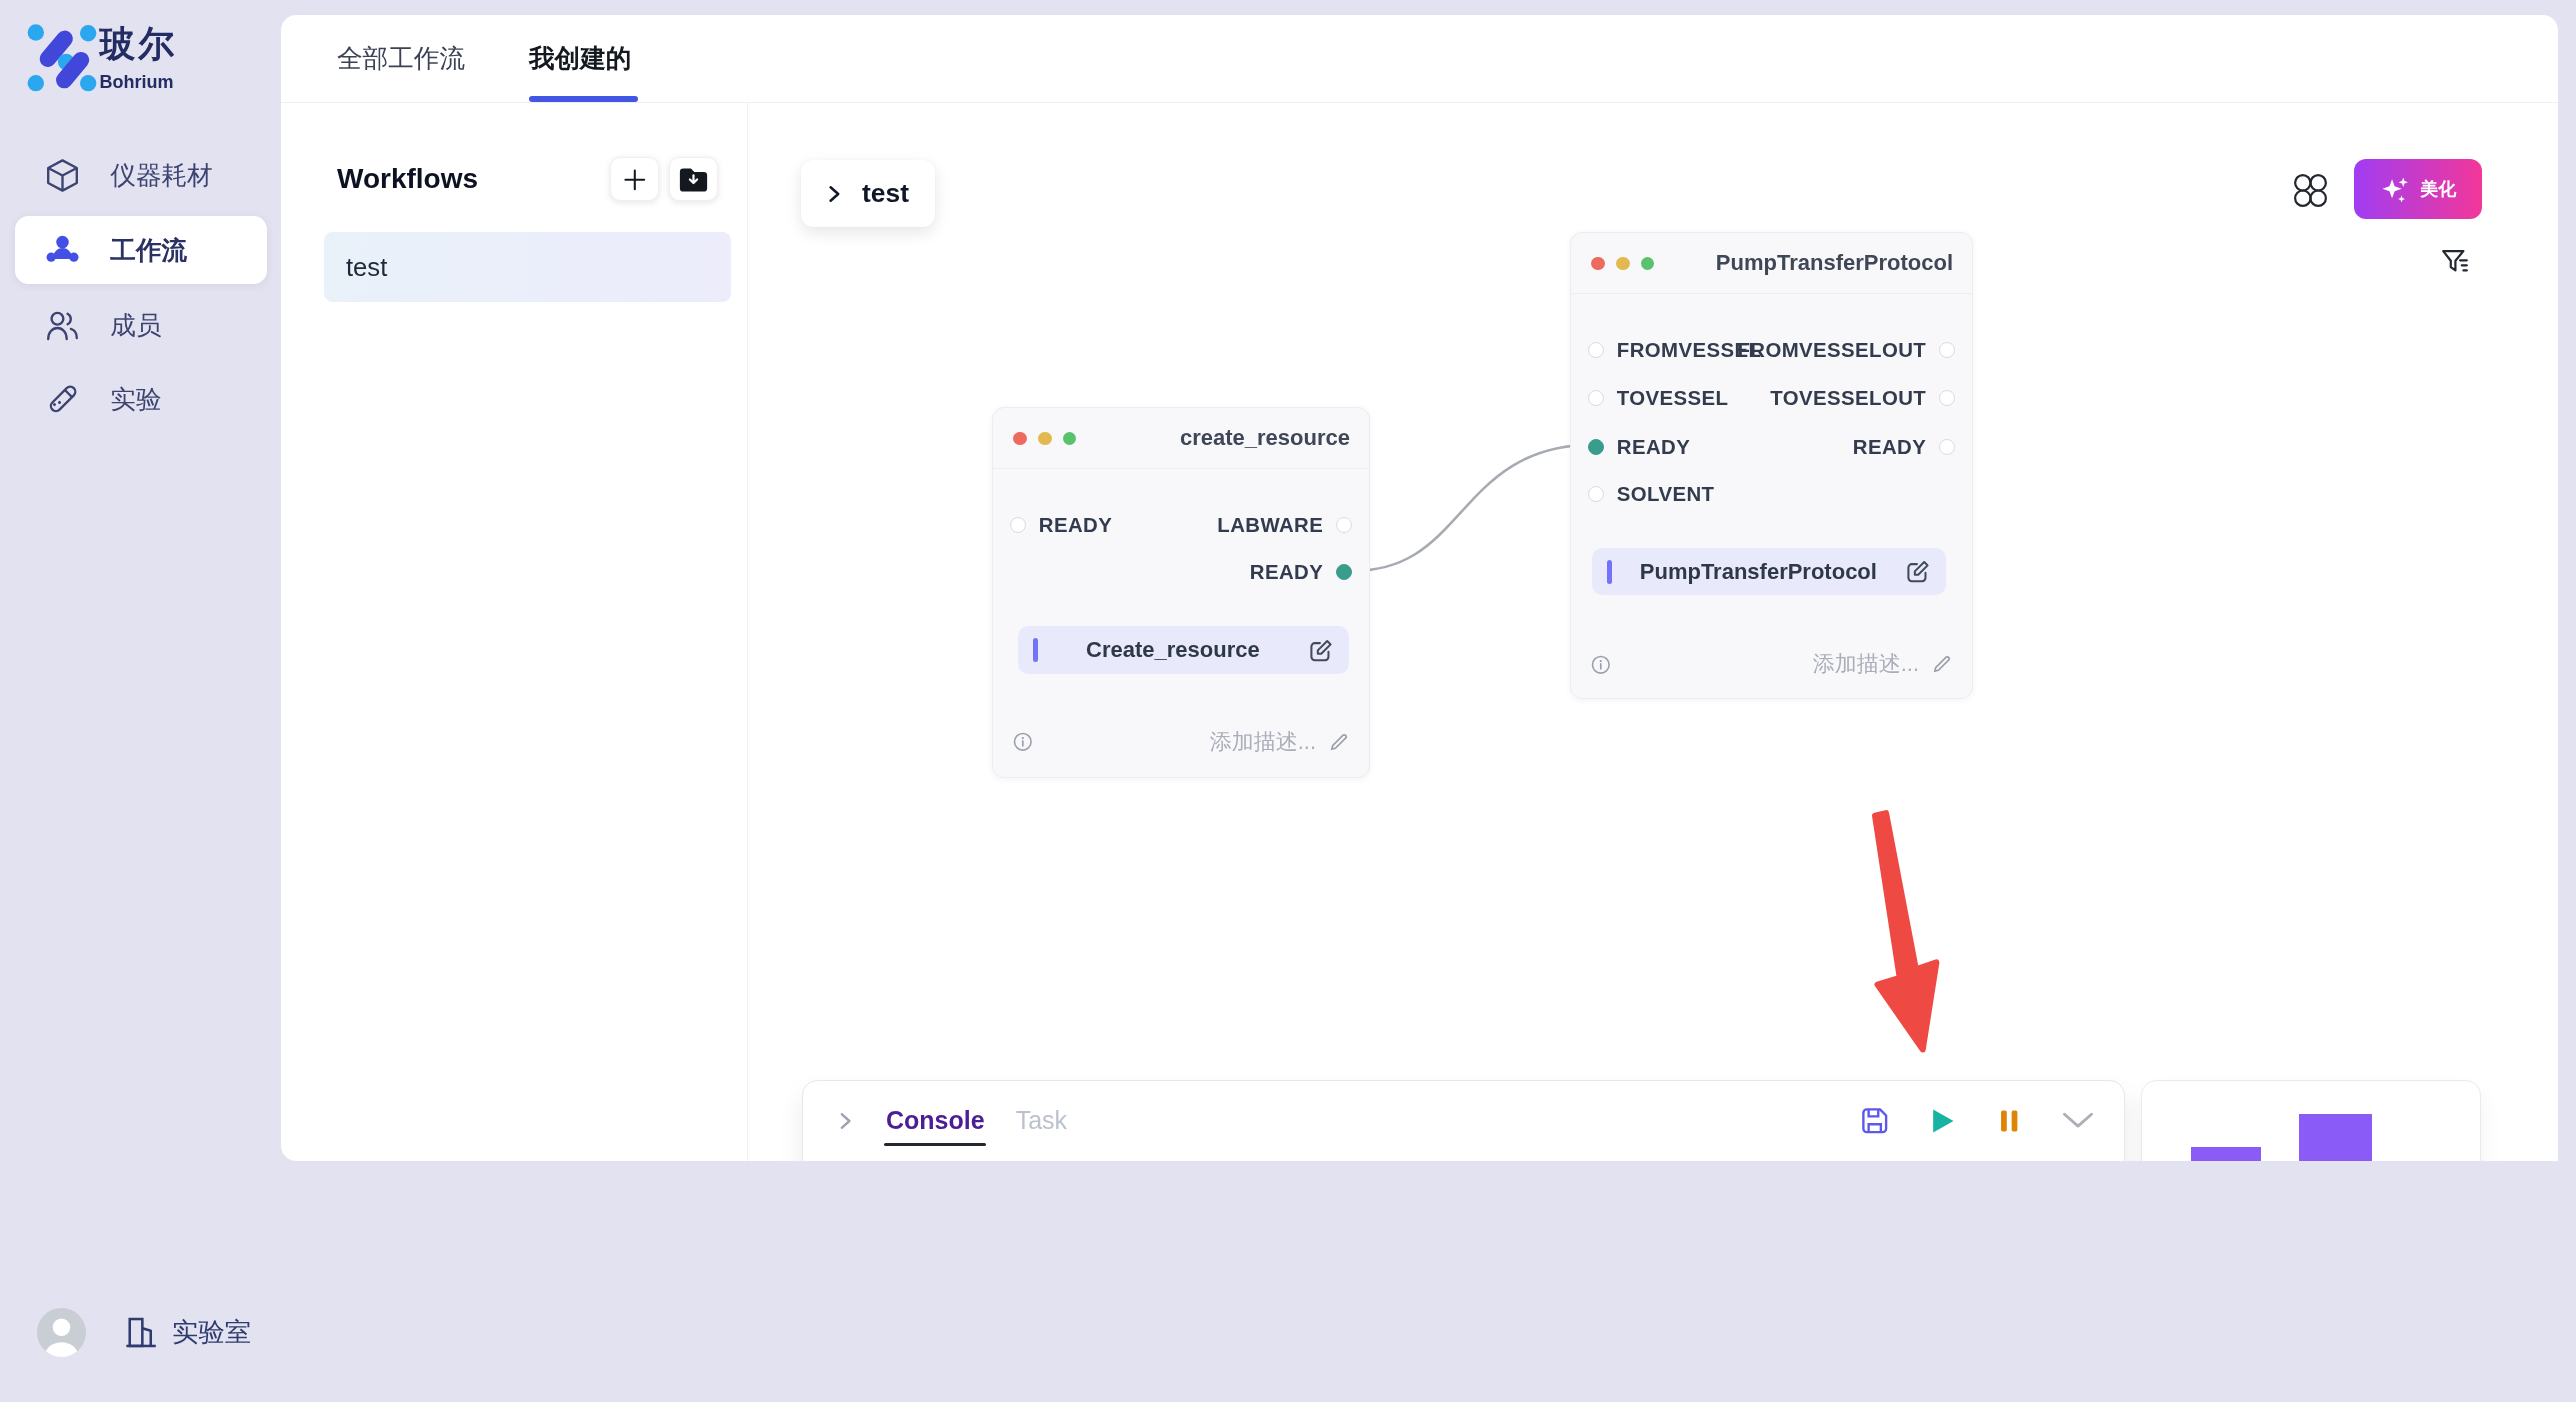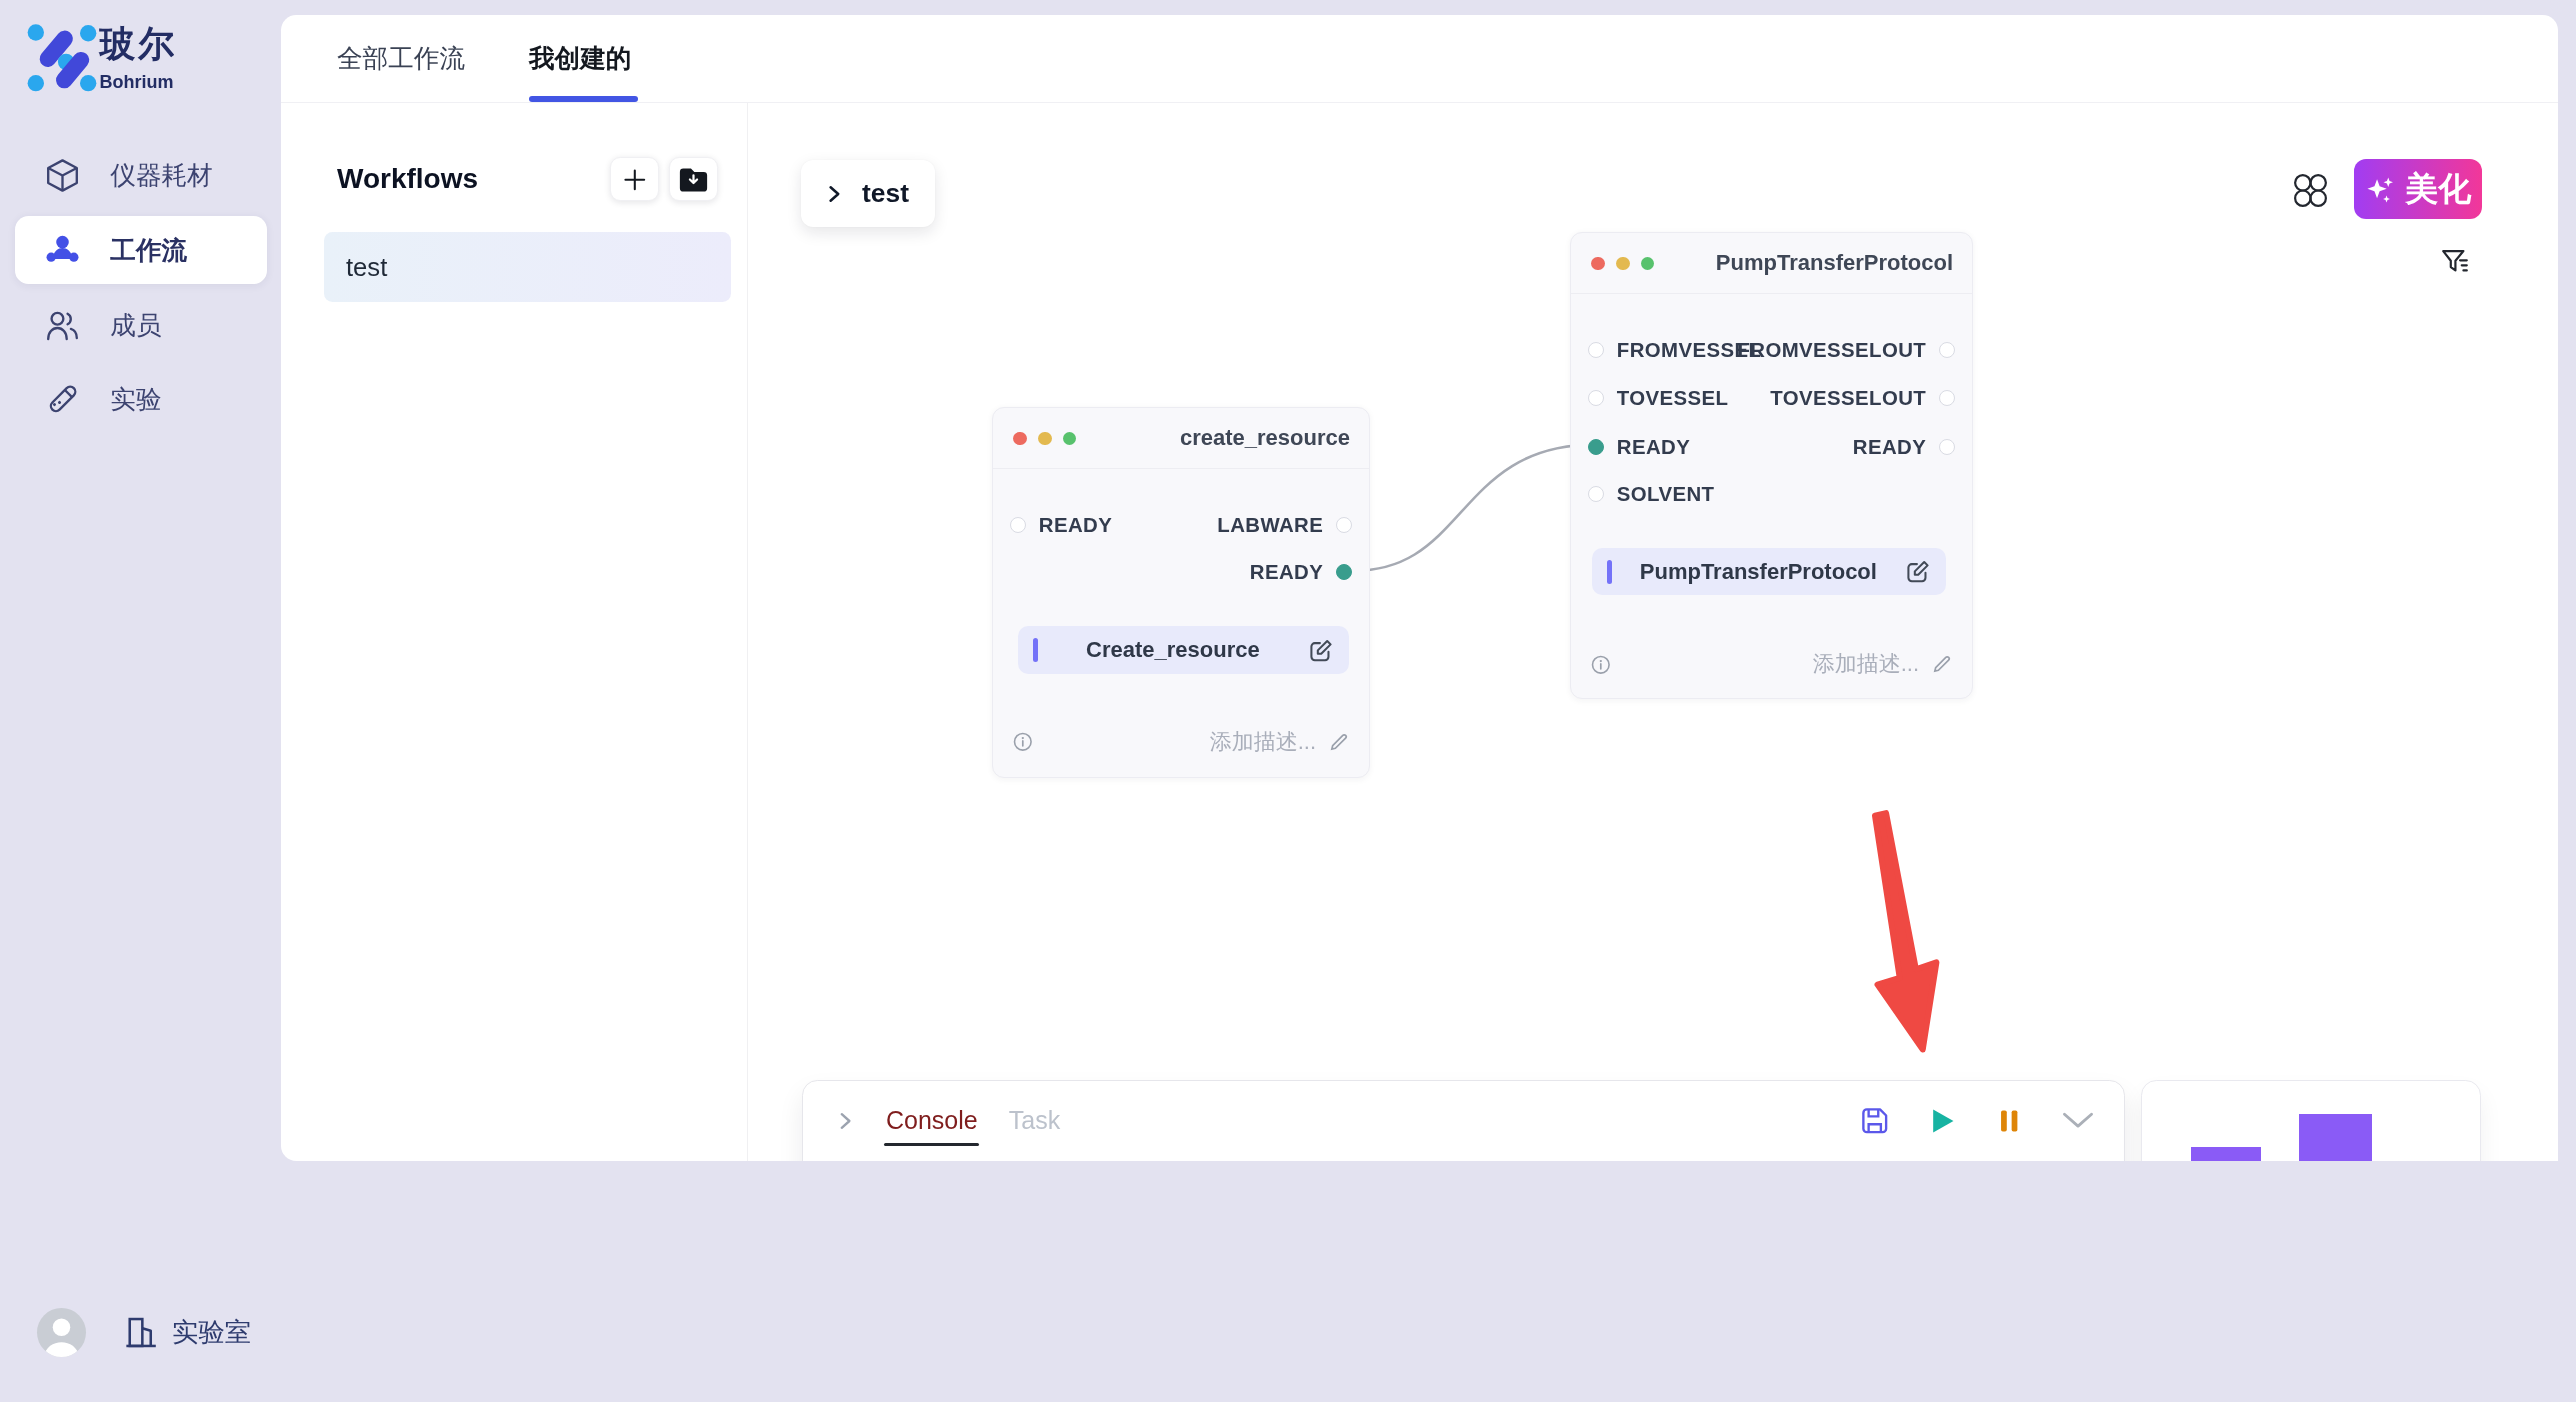--- a/index.html
+++ b/index.html
@@ -33,21 +33,21 @@
   .lp-header { position:absolute; left:56px; top:53px; width:381px; height:46px; display:flex; align-items:center; }
   .lp-title { font-size:28px; font-weight:bold; color:#0C1222; flex:1; }
   .lp-btn { width:49px; height:44px; background:#fff; border:0.9px solid #F0F0F3; border-radius:10.2px; box-shadow:0 1.7px 6.8px rgba(16,24,40,.10); display:flex; align-items:center; justify-content:center; margin-left:10.2px; cursor:pointer; }
   .wf-item { position:absolute; left:43px; top:129px; width:407px; height:70px; border-radius:8.5px; background:linear-gradient(90deg,#E9F1F9,#ECECFB); display:flex; align-items:center; padding-left:22px; font-size:25.6px; color:#1F2937; cursor:pointer; }
 
   
   .canvas { position:absolute; left:467px; top:88px; width:1810px; bottom:0; background:#FFFFFF; overflow:hidden; }
   .wire-svg { position:absolute; left:0; top:0; }
   .breadcrumb { position:absolute; left:53px; top:57px; width:134px; height:67px; background:#fff; border-radius:12px; box-shadow:0 5.1px 15.3px rgba(16,24,40,.10),0 0 1.7px rgba(16,24,40,.05); display:flex; align-items:center; gap:17px; padding-left:22px; font-size:26.4px; font-weight:bold; color:#101828; cursor:pointer; }
   .cmd-btn { position:absolute; left:1542px; top:67px; width:41px; height:41px; cursor:pointer; }
-  .beautify-btn { position:absolute; left:1606px; top:56px; width:128px; height:60px; border:none; border-radius:12px; background:linear-gradient(90deg,#A13DF2,#F23799); color:#fff; font-size:33px; font-weight:bold; font-family:inherit; display:flex; align-items:center; justify-content:center; gap:9.4px; cursor:pointer; }
+  .beautify-btn { position:absolute; left:1606px; top:56px; width:128px; height:60px; border:none; border-radius:12px; background:linear-gradient(90deg,#A13DF2,#F23799); color:#fff; font-size:18px; font-weight:bold; font-family:inherit; display:flex; align-items:center; justify-content:center; gap:9.4px; cursor:pointer; }
   .filter-btn { position:absolute; left:1691px; top:143px; width:32px; height:32px; cursor:pointer; }
 
   
   .node { position:absolute; background:#F8F8FB; border:0.9px solid #ECECF2; border-radius:12px; box-shadow:0 1.7px 6.8px rgba(30,30,60,.05); }
   .node-n0 { left:244px; top:304px; width:378px; height:371px; }
   .node-n1 { left:822px; top:129px; width:403px; height:467px; }
   .node-header { position:absolute; top:0; left:0; right:0; height:61px; border-bottom:1.7px solid #EDEDF2; display:flex; align-items:center; padding:0 19px 0 20.4px; }
   .dots { display:flex; gap:11px; }
   .dot { width:13.6px; height:13.6px; border-radius:50%; }
   .dot-r{background:#ED6A5F}.dot-y{background:#E3B94F}.dot-g{background:#58C26D}
@@ -68,21 +68,21 @@
   .node-n1 .node-footer { bottom:19px; }
   .desc-text { margin-left:auto; font-size:22px; color:#A9AEBA; margin-right:12px; }
 
   
   .red-arrow { position:absolute; left:1103px; top:699px; pointer-events:none; }
 
   
   .console-card { position:absolute; left:54px; top:977px; width:1323px; height:255px; background:#fff; border:1.7px solid #E6E6EB; border-radius:15.3px; box-shadow:0 13.6px 25.6px rgba(16,24,40,.08); }
   .console-header { position:absolute; left:32px; right:29px; top:19px; height:41px; display:flex; align-items:center; }
   .console-chevron { margin-right:29px; cursor:pointer; }
-  .console-tab { font-size:25px; font-weight:normal; color:#7f1d1d; position:relative; cursor:pointer; }
+  .console-tab { font-size:25px; font-weight:bold; color:#4c1d95; position:relative; cursor:pointer; }
   .console-tab.active::after { content:""; position:absolute; left:-1.7px; right:-1.7px; bottom:-11px; height:3.4px; background:#23272E; border-radius:1.7px; }
   .console-tab.task { color:#BCC2CC; font-weight:normal; margin-left:31px; }
   .console-actions { margin-left:auto; display:flex; align-items:center; gap:37px; }
   .console-actions > * { cursor:pointer; }
 
   
   .minimap-card { position:absolute; left:1393px; top:977px; width:340px; height:257px; background:#fff; border:1.7px solid #E9E9EF; border-radius:15.3px; box-shadow:0 13.6px 24px rgba(16,24,40,.06); overflow:hidden; cursor:pointer; }
   .mm-a { position:absolute; left:49px; top:66px; width:70px; height:69px; background:#8A5BF6; }
   .mm-b { position:absolute; left:157px; top:33px; width:73px; height:88px; background:#8A5BF6; }
 </style>

